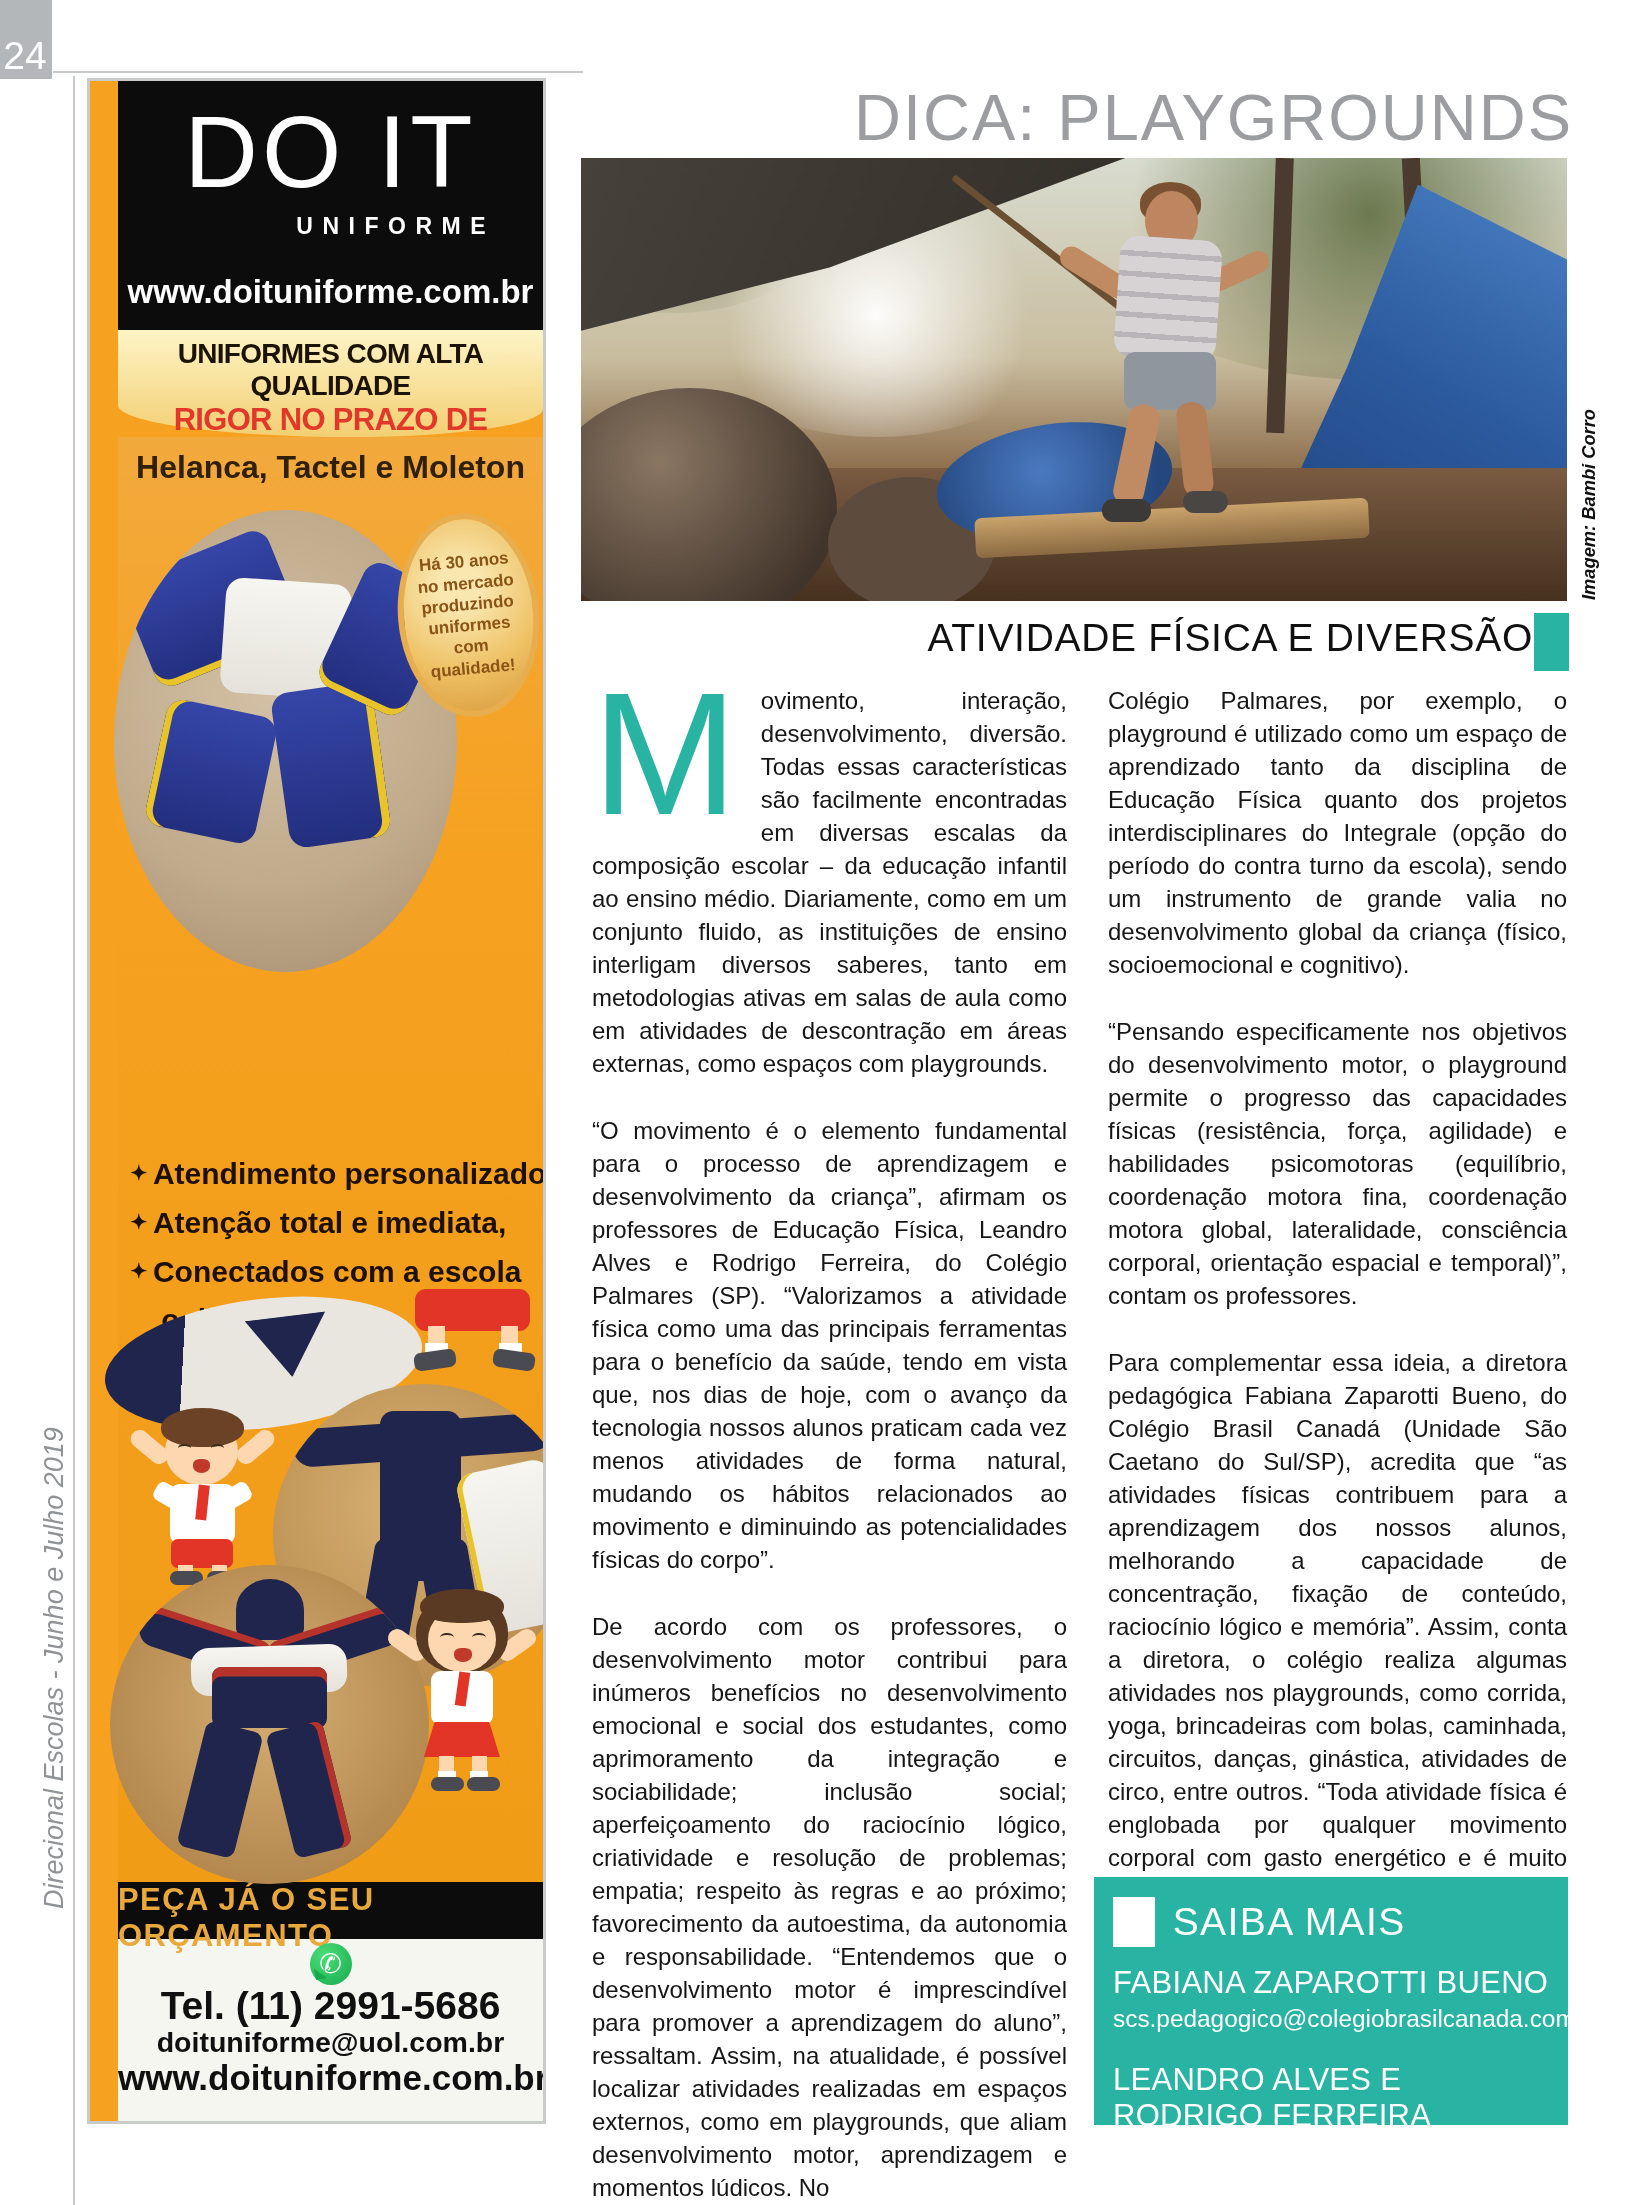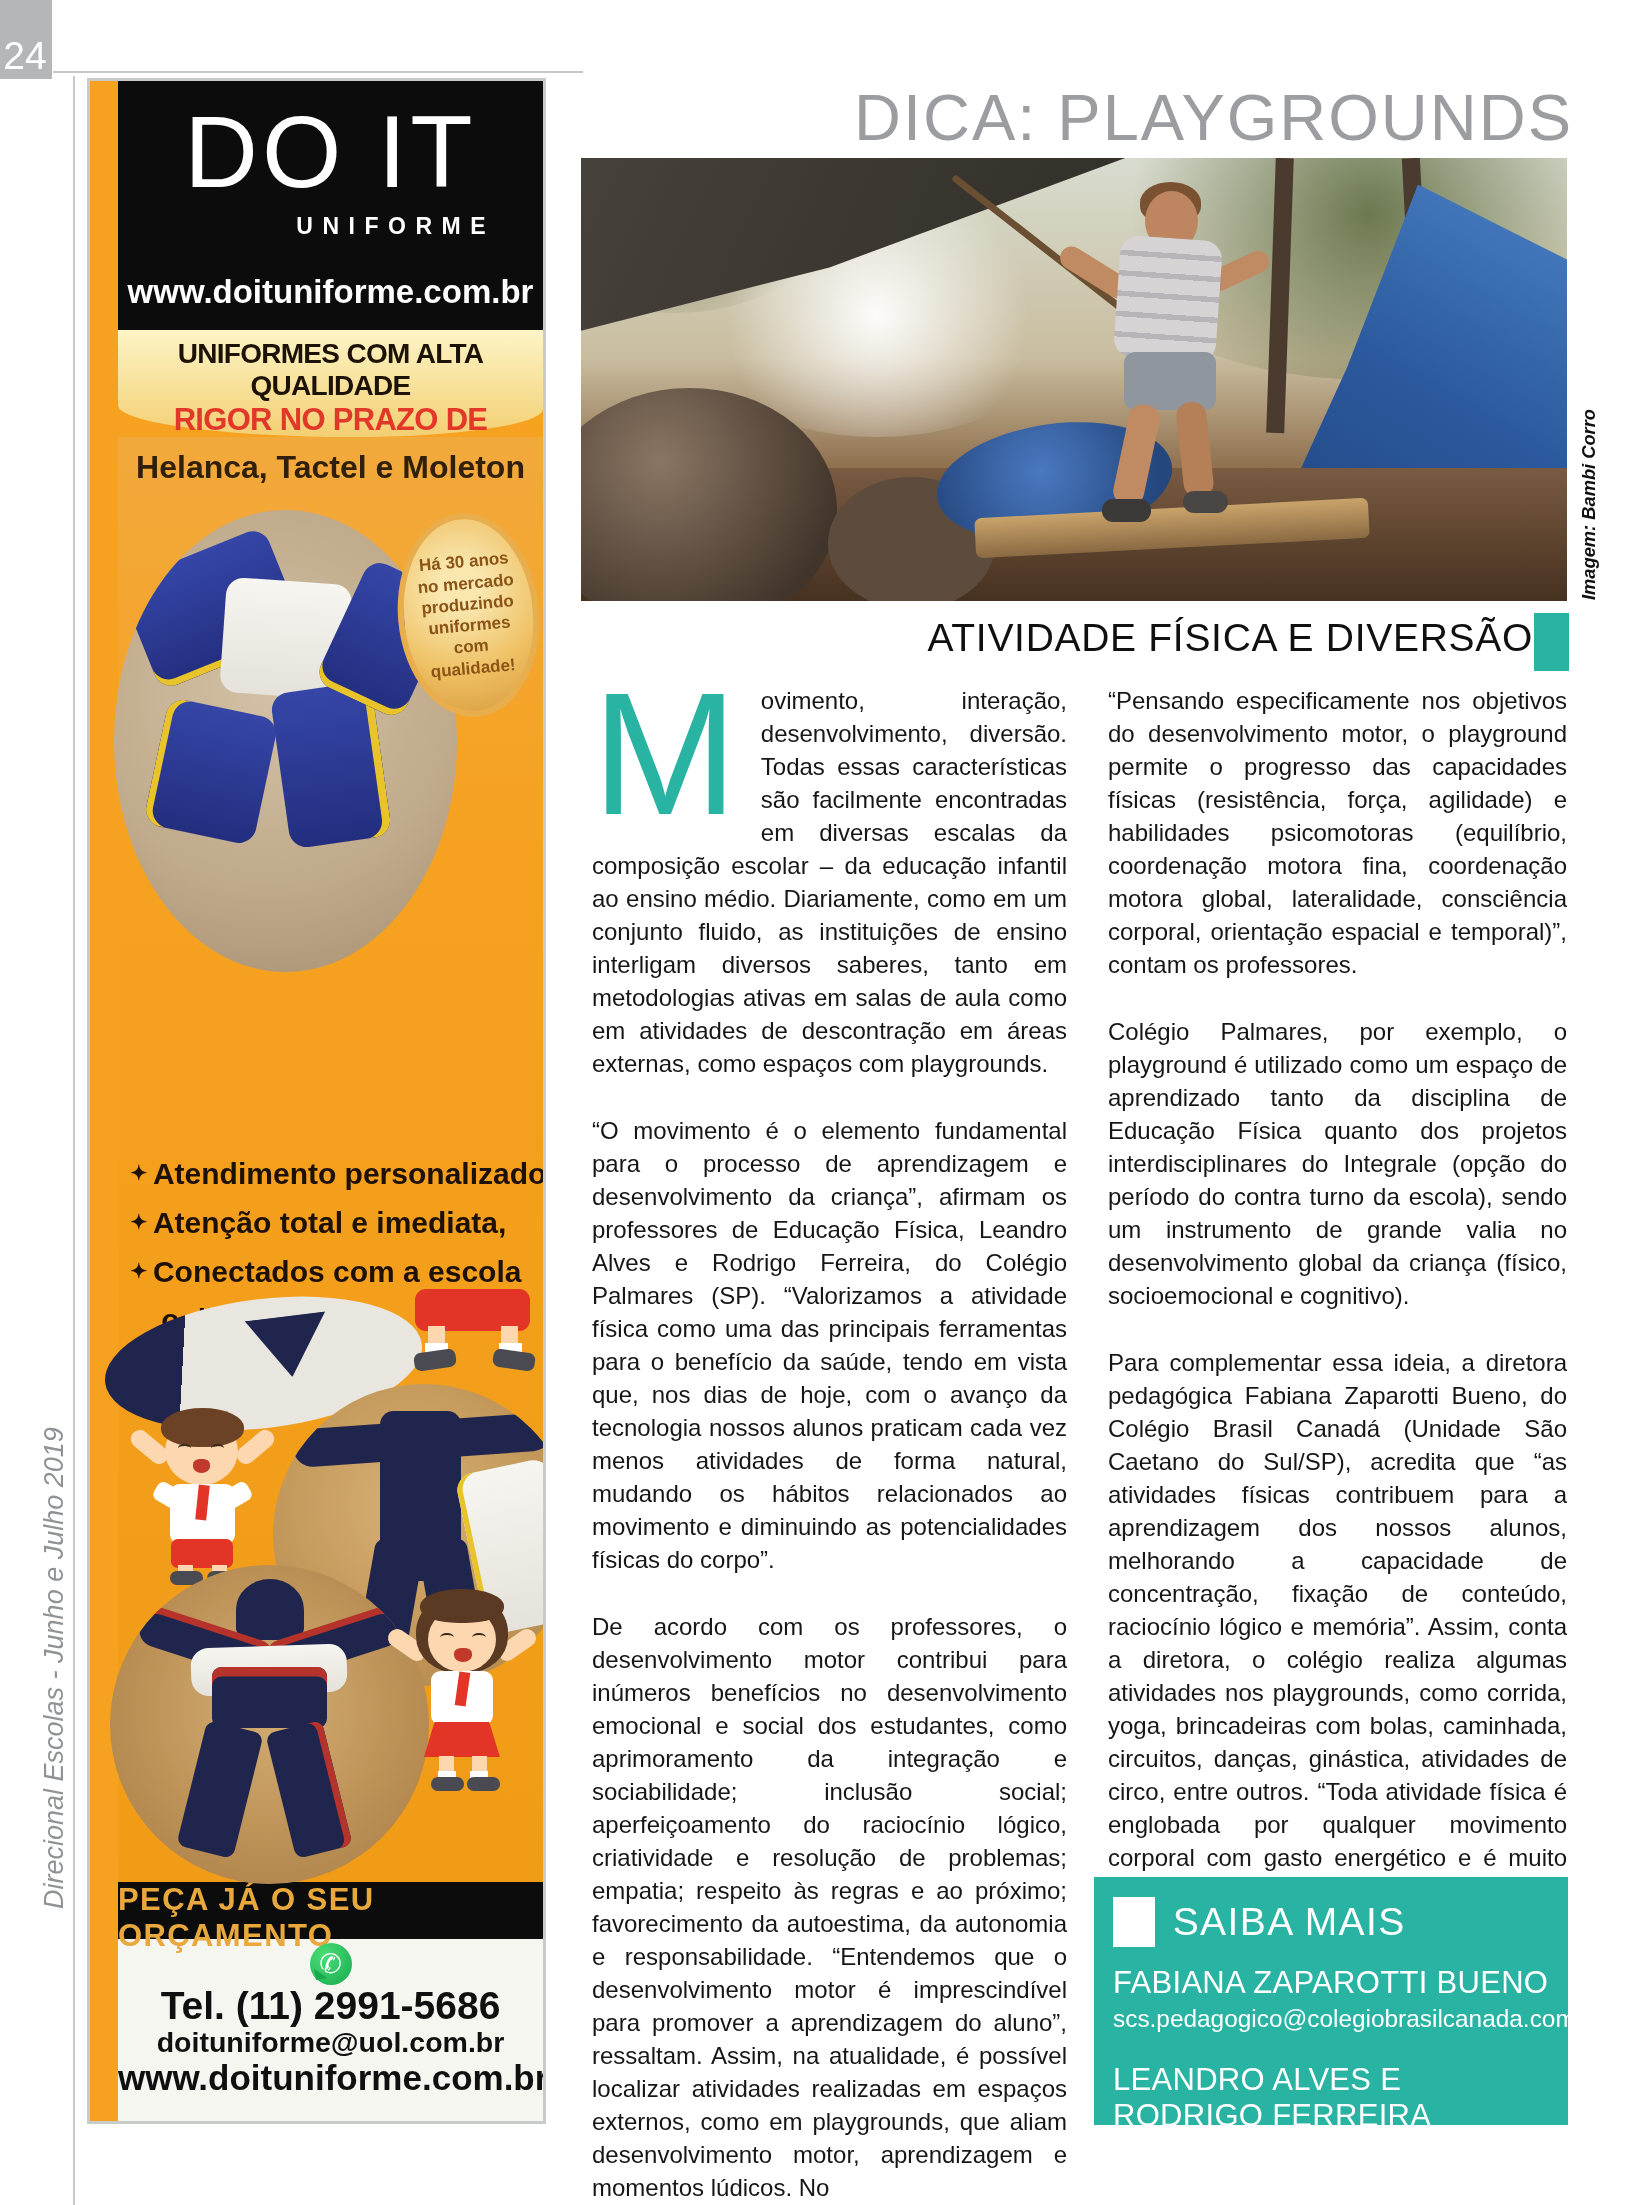--- a/index.html
+++ b/index.html
@@ -293,22 +293,22 @@
 
   <div class="col col1">
     <p>
       <span class="dropcap">M</span><span>ovimento, interação, desenvolvimento, diversão. Todas essas características são facilmente encontradas em diversas escalas da composição escolar – da educação infantil ao ensino médio. Diariamente, como em um conjunto fluido, as instituições de ensino interligam diversos saberes, tanto em metodologias ativas em salas de aula como em atividades de descontração em áreas externas, como espaços com playgrounds.</span>
     </p>
     <p>“O movimento é o elemento fundamental para o processo de aprendizagem e desenvolvimento da criança”, afirmam os professores de Educação Física, Leandro Alves e Rodrigo Ferreira, do Colégio Palmares (SP). “Valorizamos a atividade física como uma das principais ferramentas para o benefício da saúde, tendo em vista que, nos dias de hoje, com o avanço da tecnologia nossos alunos praticam cada vez menos atividades de forma natural, mudando os hábitos relacionados ao movimento e diminuindo as potencialidades físicas do corpo”.</p>
     <p>De acordo com os professores, o desenvolvimento motor contribui para inúmeros benefícios no desenvolvimento emocional e social dos estudantes, como aprimoramento da integração e sociabilidade; inclusão social; aperfeiçoamento do raciocínio lógico, criatividade e resolução de problemas; empatia; respeito às regras e ao próximo; favorecimento da autoestima, da autonomia e responsabilidade. “Entendemos que o desenvolvimento motor é imprescindível para promover a aprendizagem do aluno”, ressaltam. Assim, na atualidade, é possível localizar atividades realizadas em espaços externos, como em playgrounds, que aliam desenvolvimento motor, aprendizagem e momentos lúdicos. No</p>
   </div>
 
   <div class="col col2">
+    <p>Colégio Palmares, por exemplo, o playground é utilizado como um espaço de aprendizado tanto da disciplina de Educação Física quanto dos projetos interdisciplinares do Integrale (opção do período do contra turno da escola), sendo um instrumento de grande valia no desenvolvimento global da criança (físico, socioemocional e cognitivo).</p>
     <p>“Pensando especificamente nos objetivos do desenvolvimento motor, o playground permite o progresso das capacidades físicas (resistência, força, agilidade) e habilidades psicomotoras (equilíbrio, coordenação motora fina, coordenação motora global, lateralidade, consciência corporal, orientação espacial e temporal)”, contam os professores.</p>
-    <p>Colégio Palmares, por exemplo, o playground é utilizado como um espaço de aprendizado tanto da disciplina de Educação Física quanto dos projetos interdisciplinares do Integrale (opção do período do contra turno da escola), sendo um instrumento de grande valia no desenvolvimento global da criança (físico, socioemocional e cognitivo).</p>
     <p>Para complementar essa ideia, a diretora pedagógica Fabiana Zaparotti Bueno, do Colégio Brasil Canadá (Unidade São Caetano do Sul/SP), acredita que “as atividades físicas contribuem para a aprendizagem dos nossos alunos, melhorando a capacidade de concentração, fixação de conteúdo, raciocínio lógico e memória”. Assim, conta a diretora, o colégio realiza algumas atividades nos playgrounds, como corrida, yoga, brincadeiras com bolas, caminhada, circuitos, danças, ginástica, atividades de circo, entre outros. “Toda atividade física é englobada por qualquer movimento corporal com gasto energético e é muito prazeroso, principalmente para crianças”, finaliza. (RP)</p>
   </div>
 
   <div class="saiba">
     <div class="saiba-head">
       <div class="saiba-square"></div>
       <div class="saiba-title">SAIBA MAIS</div>
     </div>
     <p class="saiba-name">FABIANA ZAPAROTTI BUENO</p>
     <p class="saiba-email">scs.pedagogico@colegiobrasilcanada.com.br</p>

